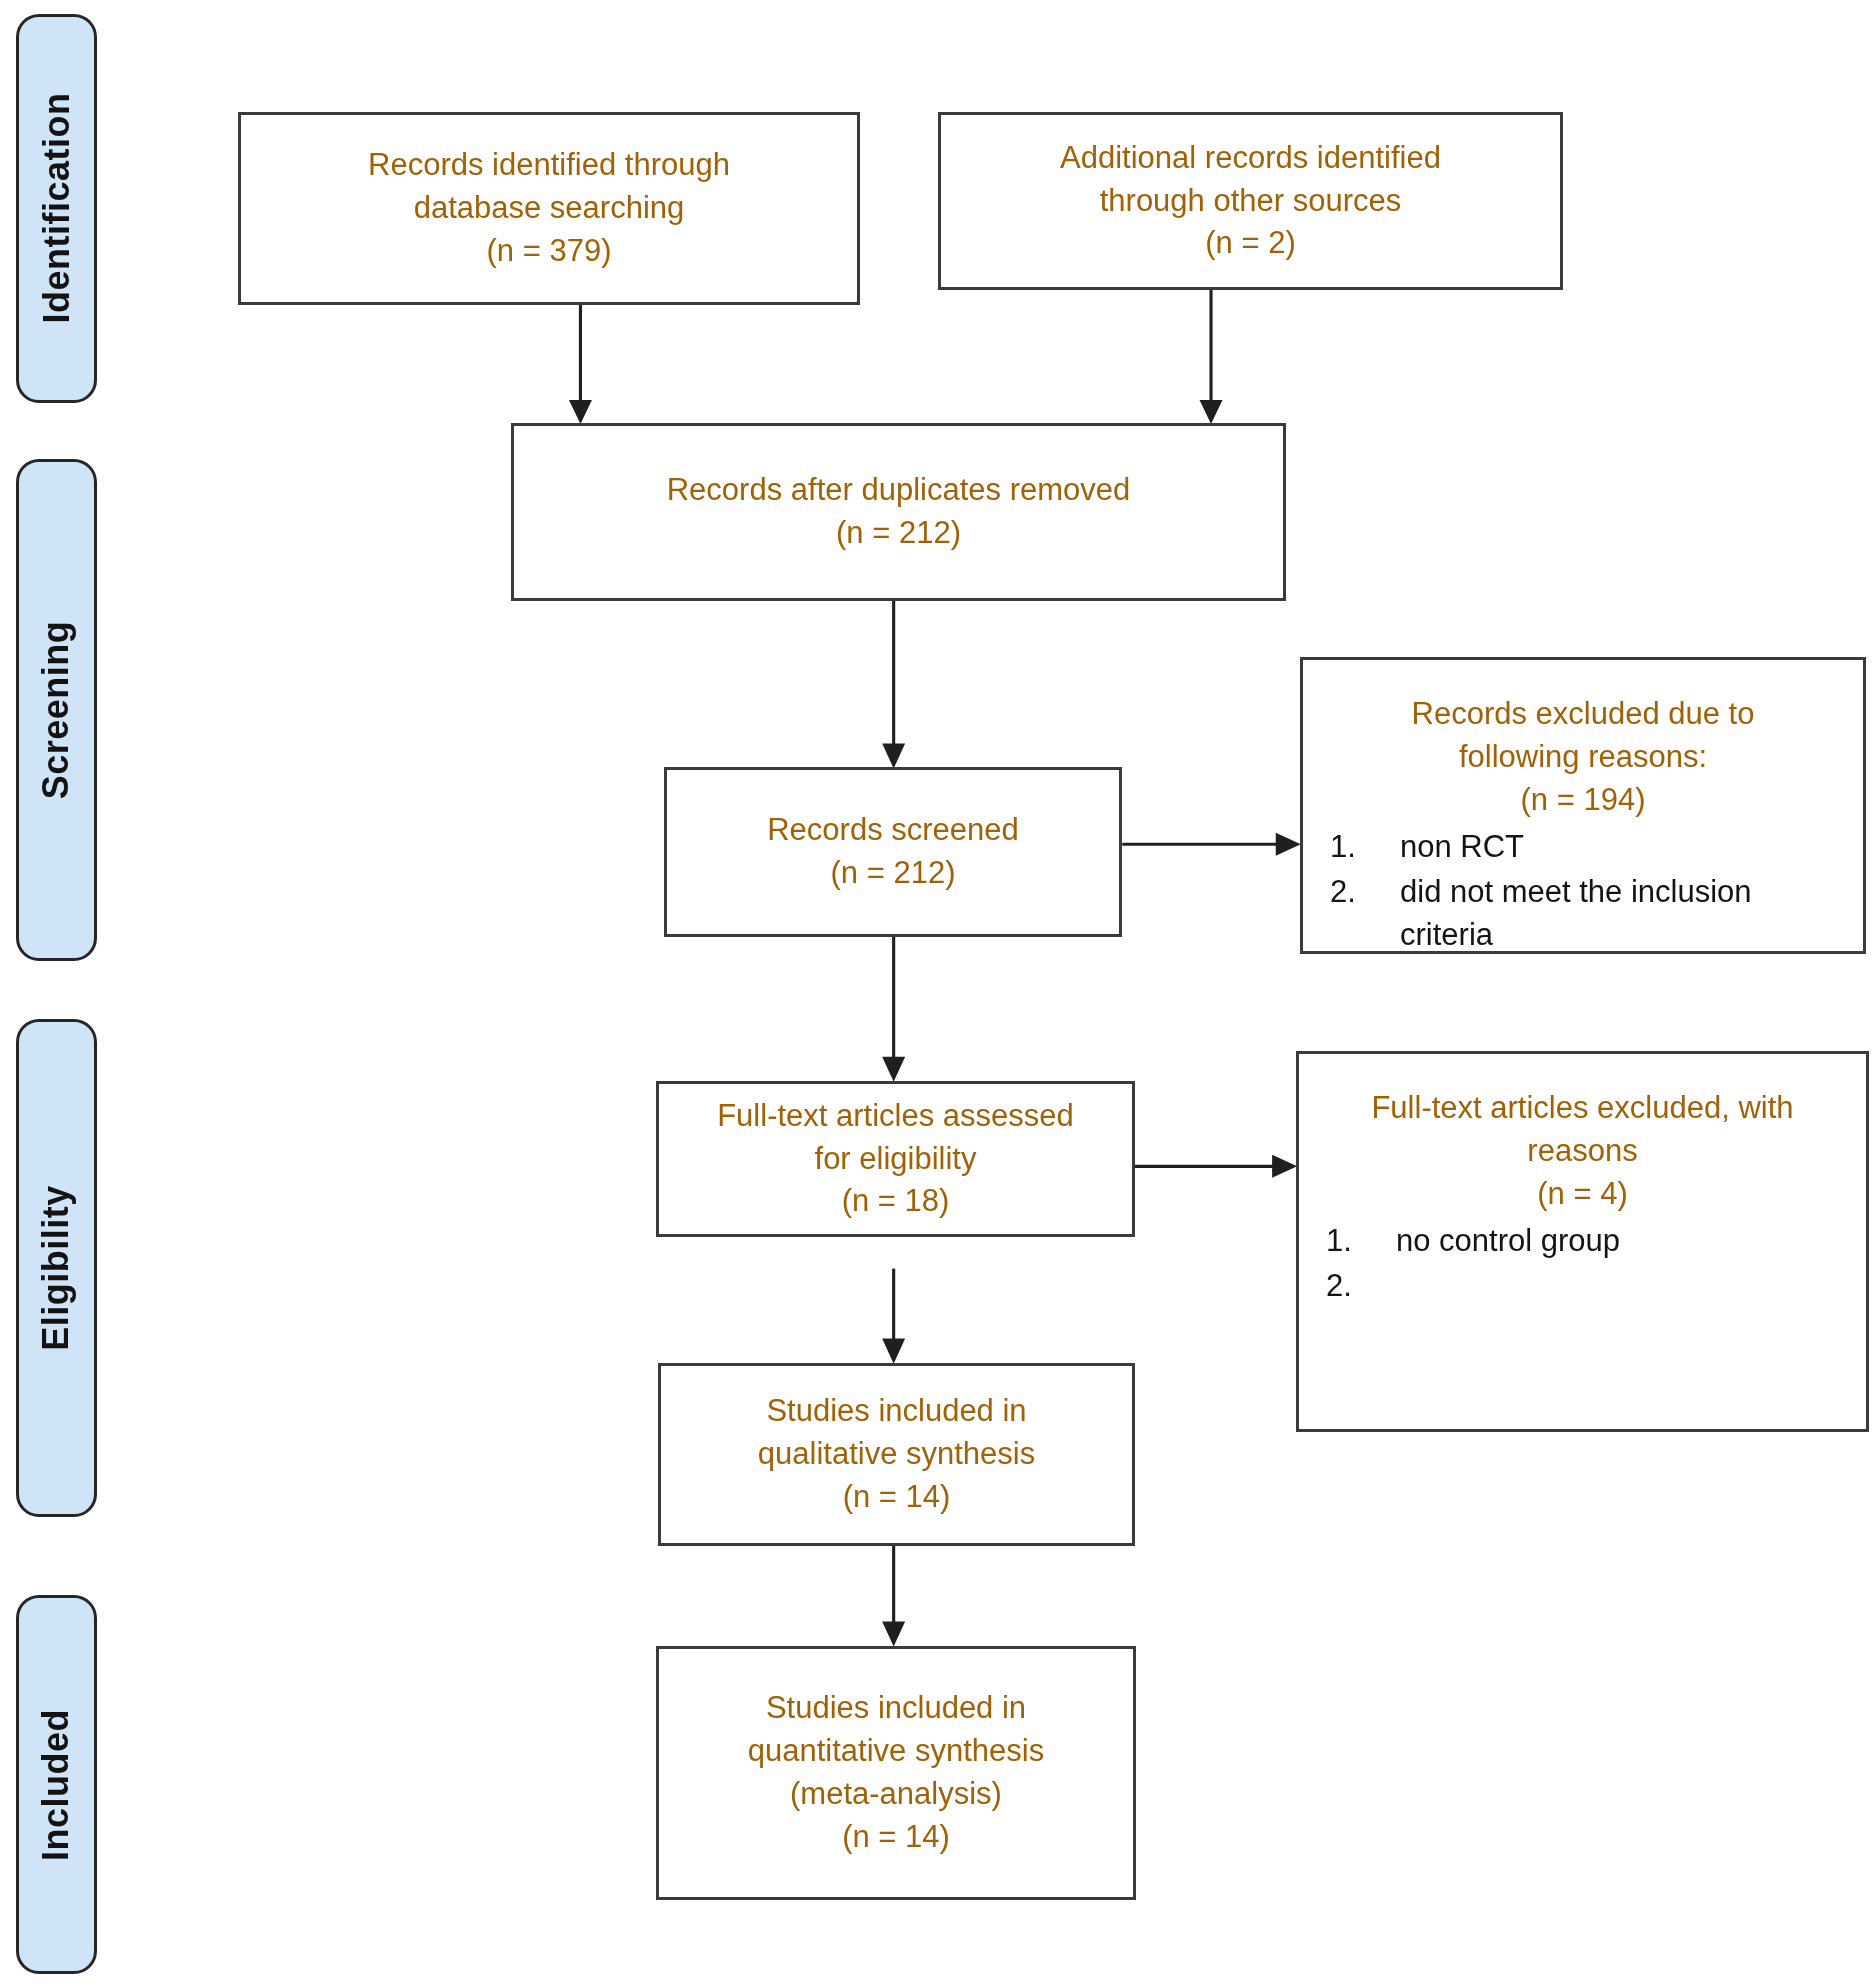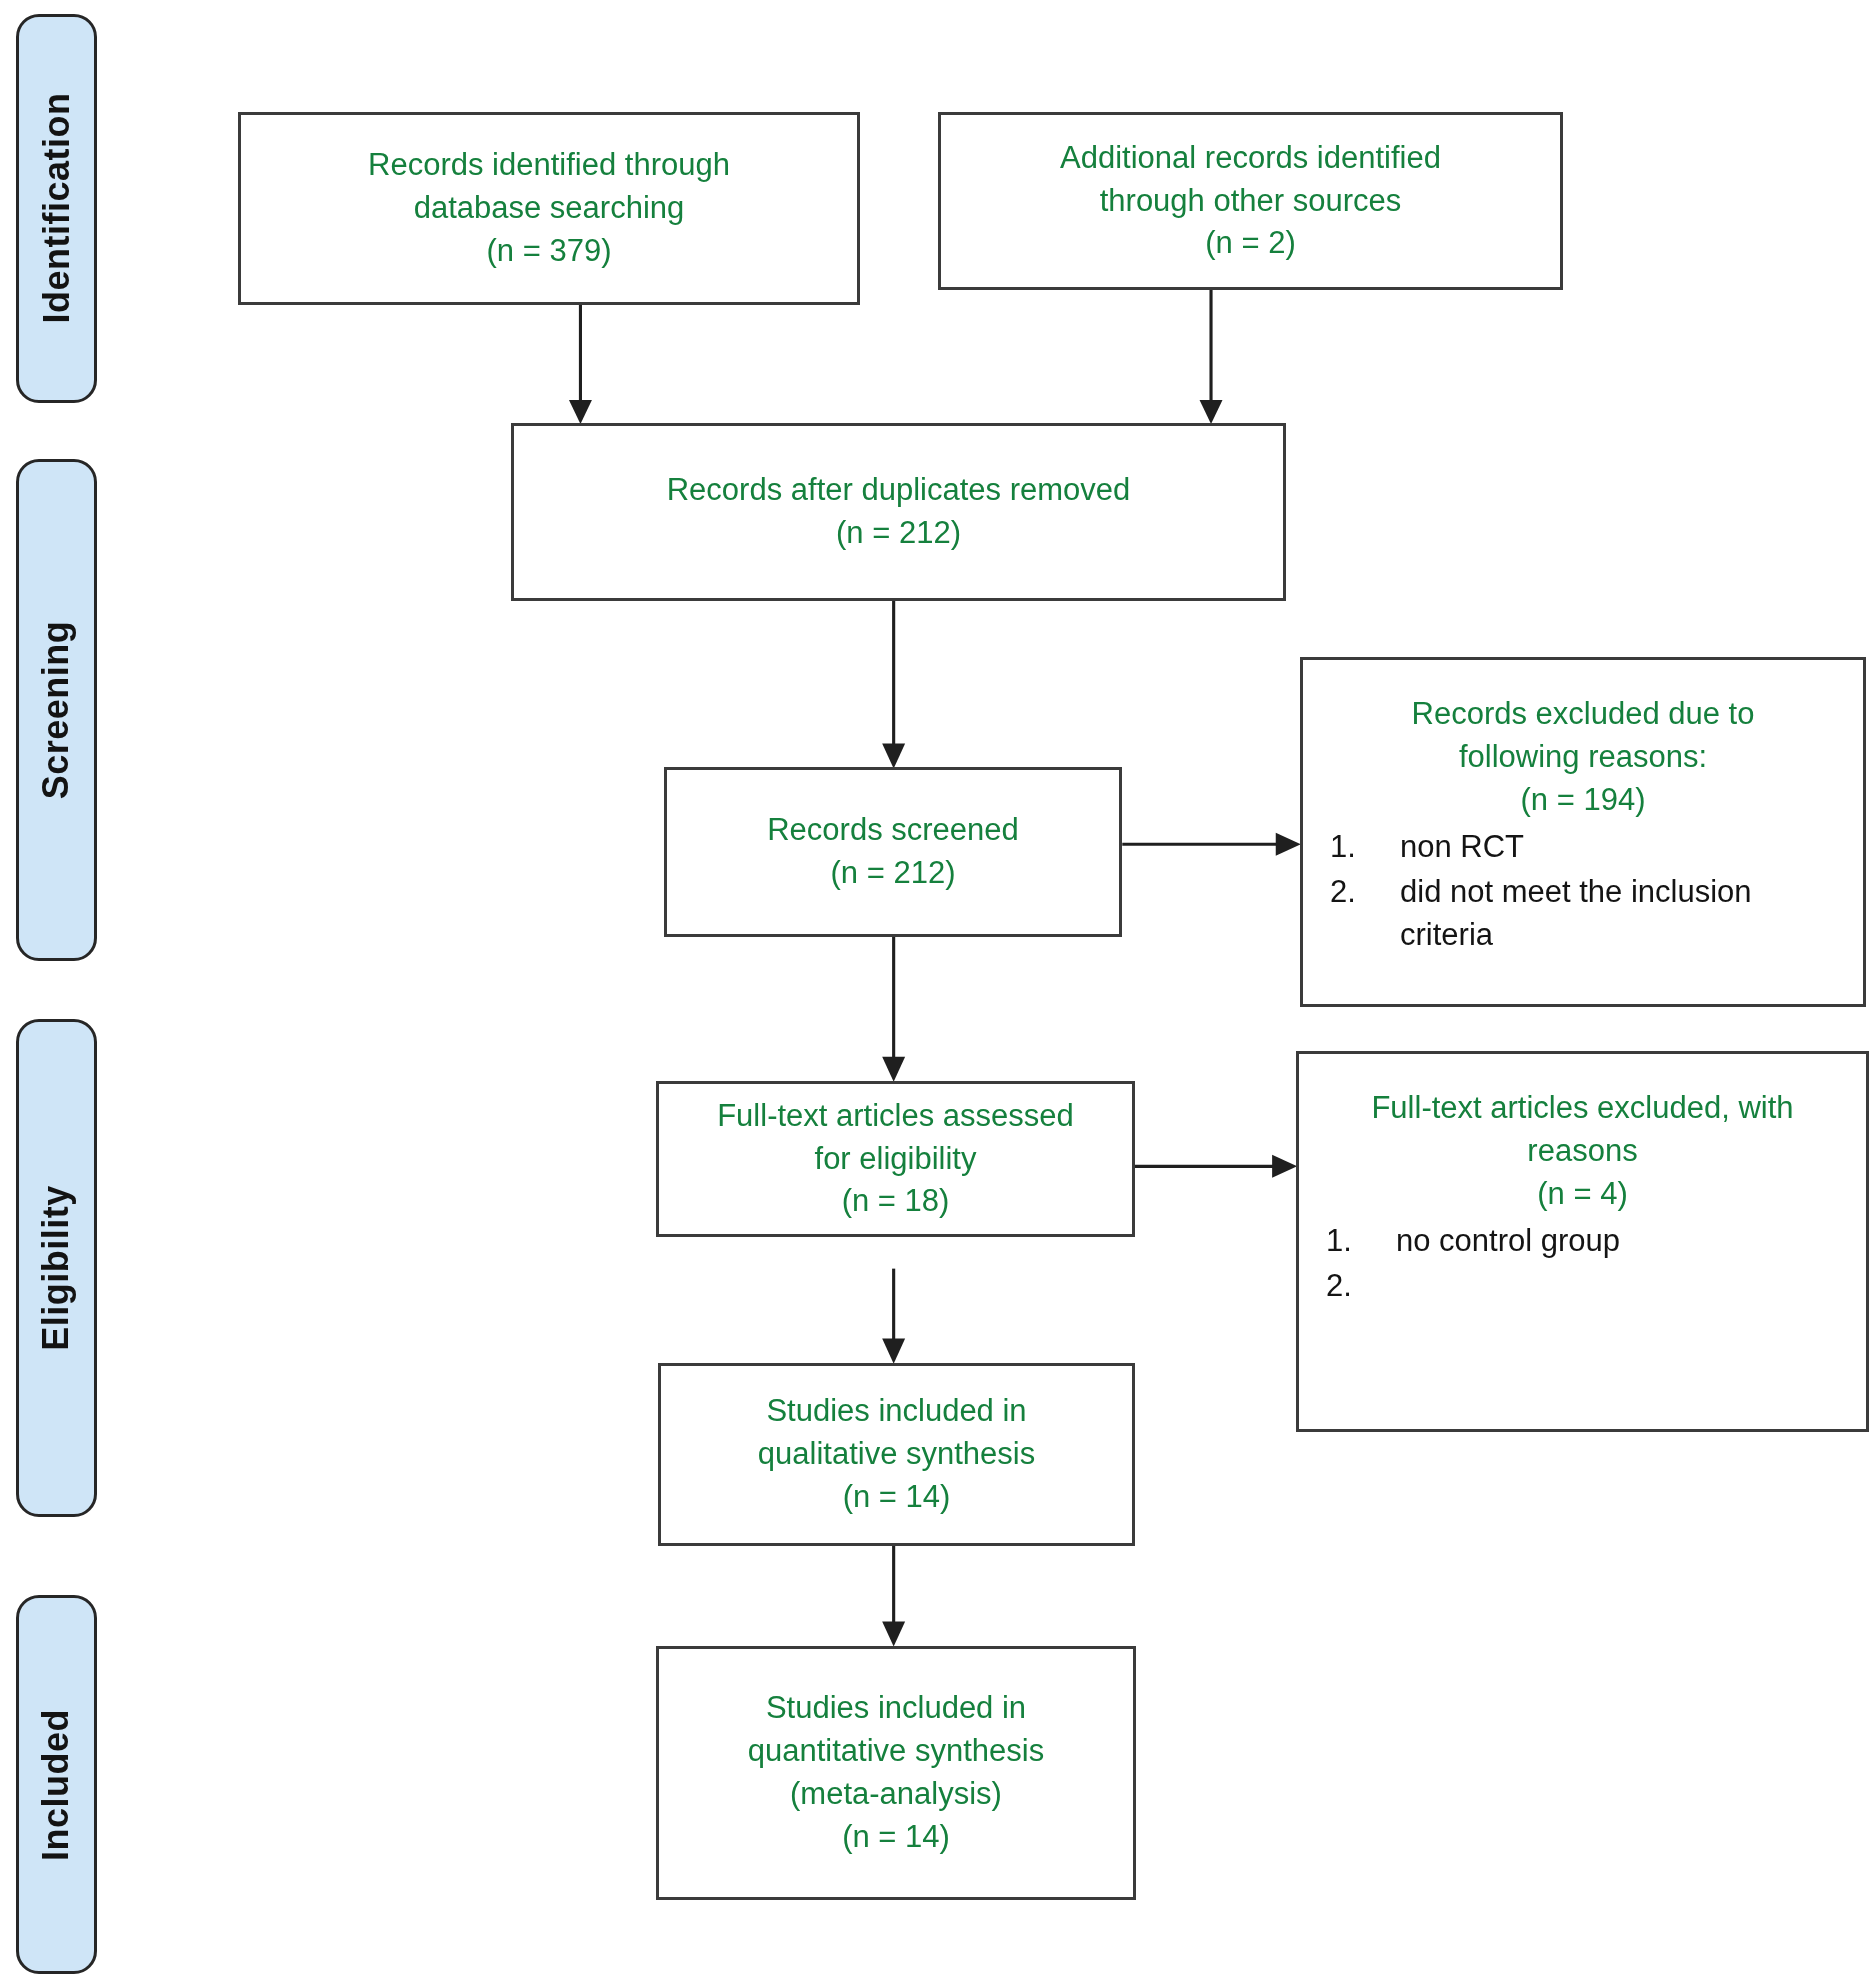--- a/index.html
+++ b/index.html
@@ -48,21 +48,21 @@
     display: flex;
     align-items: center;
     justify-content: center;
     z-index: 1;
   }
   .fbox .txt {
     white-space: pre-line;
     text-align: center;
     font-size: 31px;
     line-height: 1.38;
-    color: #15803d;
+    color: #a16207;
     width: 100%;
   }
   .rbox {
     flex-direction: column;
     justify-content: flex-start;
     padding-top: 33px;
   }
   .rlist {
     display: grid;
     grid-template-columns: 70px 1fr;
@@ -146,21 +146,21 @@
   <div class="fbox" style="left:511px; top:423px; width:775px; height:178px;">
     <div class="txt">Records after duplicates removed
 (n = 212)</div>
   </div>
 
   <div class="fbox" style="left:664px; top:767px; width:458px; height:170px;">
     <div class="txt">Records screened
 (n = 212)</div>
   </div>
 
-  <div class="fbox rbox" style="left:1300px; top:657px; width:566px; height:350px;">
+  <div class="fbox rbox" style="left:1300px; top:657px; width:566px; height:297px;">
     <div class="txt">Records excluded due to
 following reasons:
 (n = 194)</div>
     <div class="rlist">
       <div>1.</div>
       <div>non RCT</div>
       <div>2.</div>
       <div>did not meet the inclusion criteria</div>
     </div>
   </div>

